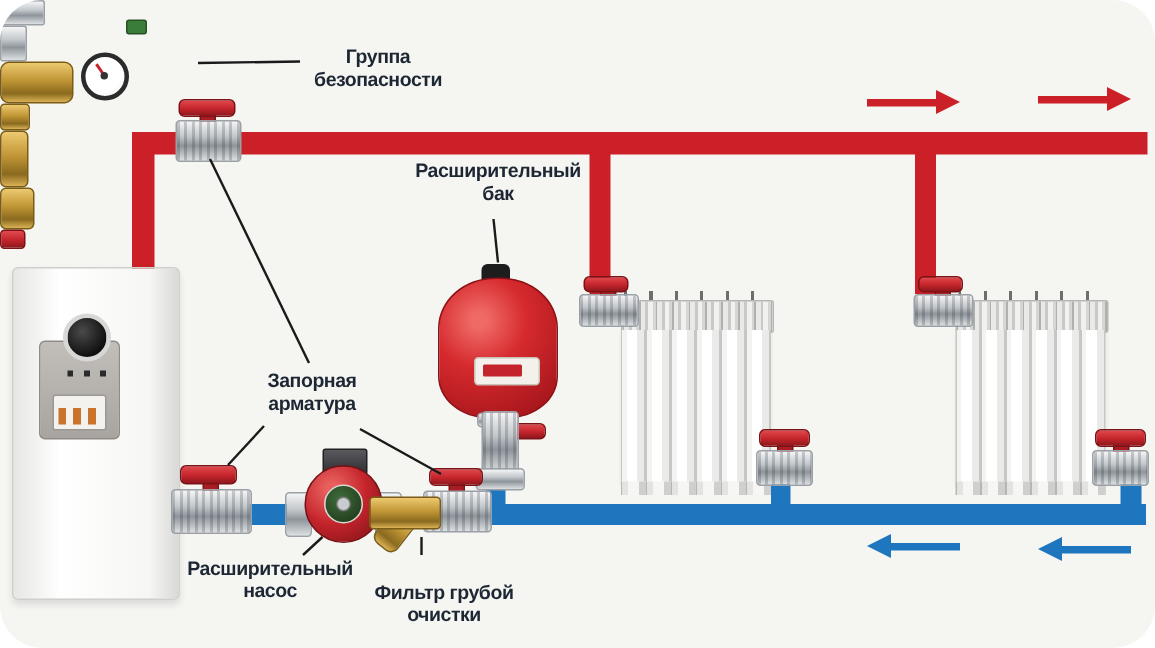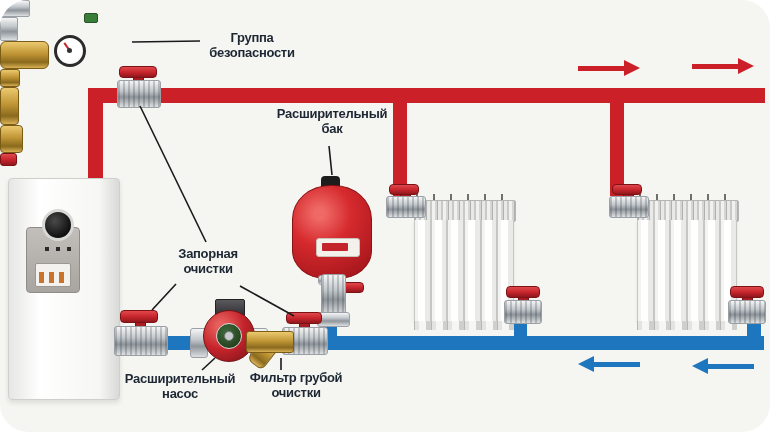--- a/index.html
+++ b/index.html
@@ -208,19 +208,19 @@
     <line x1="329" y1="146" x2="332" y2="175" stroke="#1a1a1a" stroke-width="1.6"></line>
     <line x1="215" y1="358" x2="202" y2="370" stroke="#1a1a1a" stroke-width="1.6"></line>
     <line x1="281" y1="358" x2="281" y2="370" stroke="#1a1a1a" stroke-width="1.6"></line>
   </svg>
 
   <div class="label" style="left:196px;top:30px;width:112px;">Группа
 безопасности</div>
   <div class="label" style="left:270px;top:106px;width:124px;">Расширительный
 бак</div>
   <div class="label" style="left:152px;top:246px;width:112px;">Запорная
-очистки</div>
+арматура</div>
   <div class="label" style="left:118px;top:371px;width:124px;">Расширительный
 насос</div>
-  <div class="label" style="left:238px;top:370px;width:116px;">Фильтр грубой
+  <div class="label" style="left:238px;top:387px;width:116px;">Фильтр грубой
 очистки</div>
 
 </div>
 
 </body></html>

